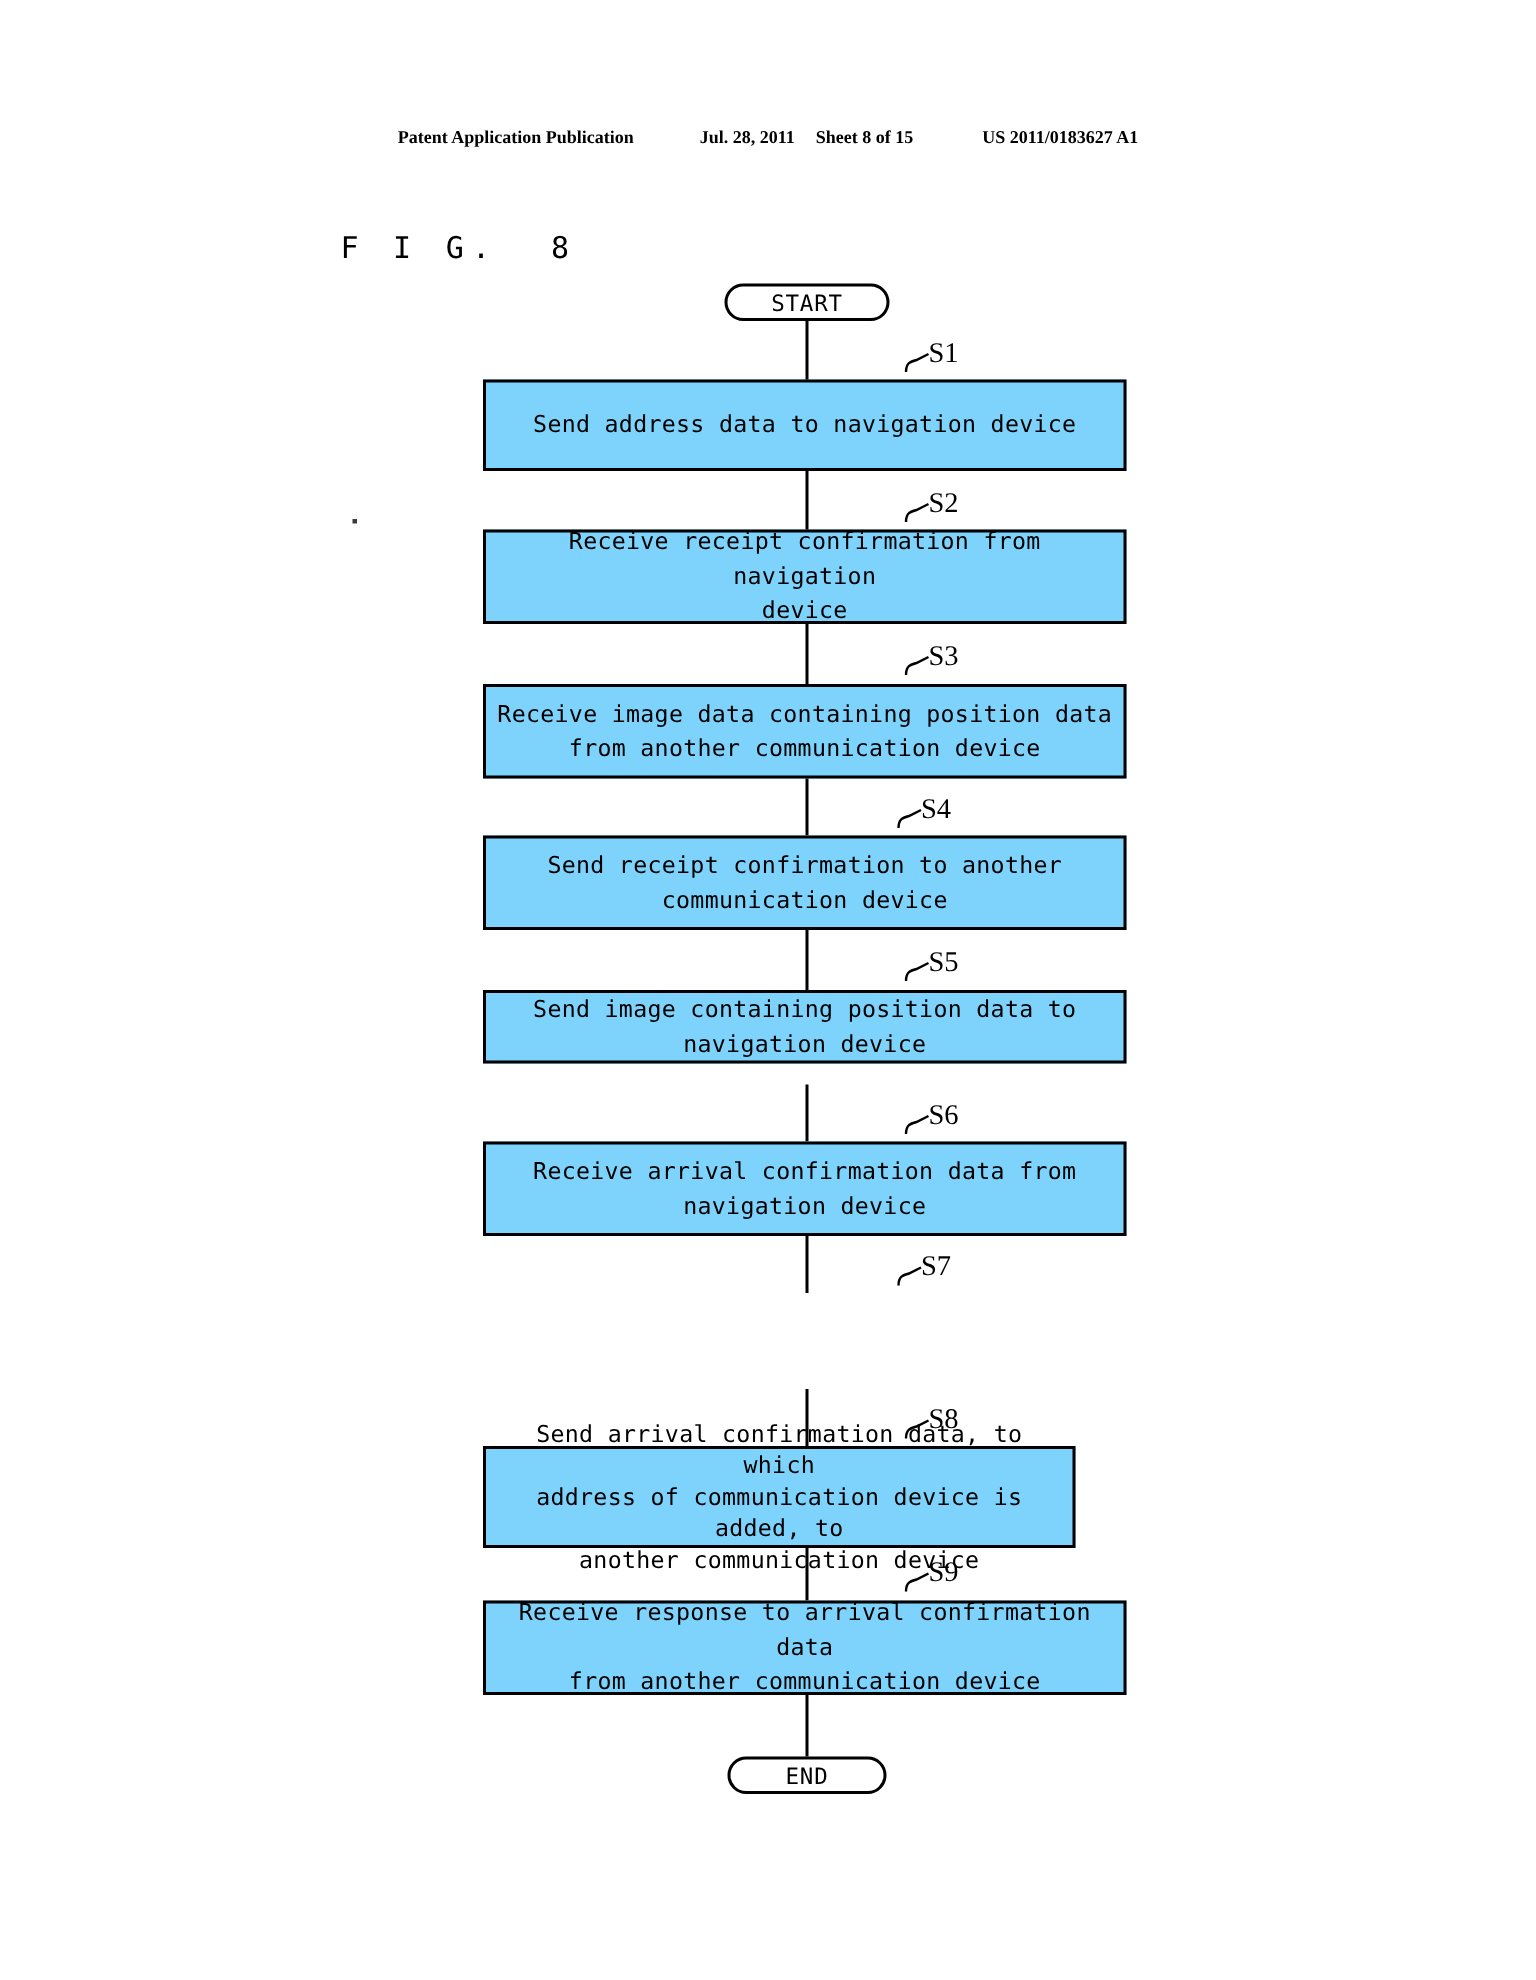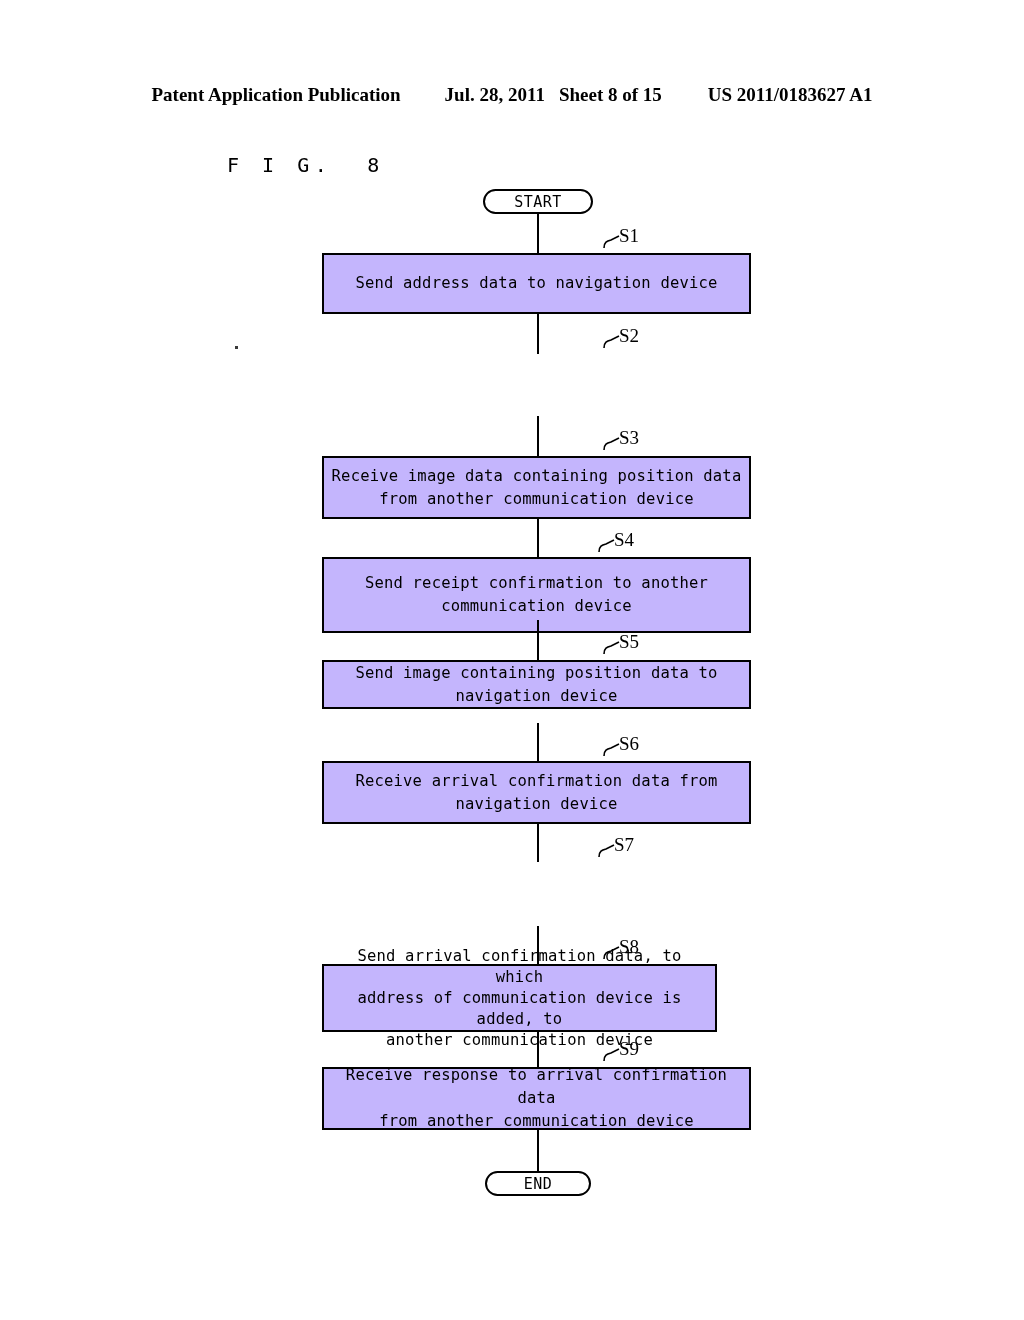--- a/index.html
+++ b/index.html
@@ -20,21 +20,21 @@
   .page-header {
     position: absolute;
     top: 84px;
     left: 0;
     width: 1024px;
     display: flex;
     justify-content: center;
     align-items: baseline;
     font-family: "Liberation Serif", "DejaVu Serif", serif;
     font-weight: bold;
-    font-size: 19px;
+    font-size: 12px;
     letter-spacing: 0px;
     white-space: nowrap;
   }
   .page-header .h-pub   { margin-right: 44px; }
   .page-header .h-date  { margin-right: 14px; }
   .page-header .h-sheet { margin-right: 46px; }
   .page-header .h-num   { margin-right: 0; }
 
   
   .fig-label {
@@ -69,21 +69,21 @@
     font-size: 15px;
     letter-spacing: 0.5px;
     background: #fff;
   }
 
   
   .proc {
     position: absolute;
     box-sizing: border-box;
     border: 2px solid #000;
-    background: #c4b5fd;
+    background: #7dd3fc;
     display: flex;
     align-items: center;
     justify-content: center;
     text-align: center;
     font-family: "DejaVu Sans Mono", "Liberation Mono", monospace;
     font-size: 15.5px;
     line-height: 23px;
     letter-spacing: 0.2px;
     padding: 0 6px;
     white-space: pre-line;
@@ -150,41 +150,43 @@
   <div class="proc" style="left:322px; top:253px; width:429px; height:61px;">Send address data to navigation device</div>
 
   <div class="conn" style="left:537px; top:314px; height:40px;"></div>
 
   <div class="step-hook" style="left:602px; top:333px;">
     <svg width="18" height="16" viewBox="0 0 18 16">
         <path d="M2 15 C2 9, 5 8, 9 7 L17 3" stroke="#000" stroke-width="1.6" fill="none"></path>
       </svg>
   </div>
   <div class="step-tag" style="left:619px; top:326px;">S2</div>
+  <div class="proc" style="left:322px; top:353px; width:429px; height:63px;">Receive receipt confirmation from navigation
+device</div>
 
   <div class="conn" style="left:537px; top:416px; height:40px;"></div>
 
   <div class="step-hook" style="left:602px; top:435px;">
     <svg width="18" height="16" viewBox="0 0 18 16">
         <path d="M2 15 C2 9, 5 8, 9 7 L17 3" stroke="#000" stroke-width="1.6" fill="none"></path>
       </svg>
   </div>
   <div class="step-tag" style="left:619px; top:428px;">S3</div>
   <div class="proc" style="left:322px; top:456px; width:429px; height:63px;">Receive image data containing position data
 from another communication device</div>
 
   <div class="conn" style="left:537px; top:519px; height:38px;"></div>
 
   <div class="step-hook" style="left:597px; top:537px;">
     <svg width="18" height="16" viewBox="0 0 18 16">
         <path d="M2 15 C2 9, 5 8, 9 7 L17 3" stroke="#000" stroke-width="1.6" fill="none"></path>
       </svg>
   </div>
   <div class="step-tag" style="left:614px; top:530px;">S4</div>
-  <div class="proc" style="left:322px; top:557px; width:429px; height:76px;">Send receipt confirmation to another
+  <div class="proc" style="left:322px; top:557px; width:429px; height:63px;">Send receipt confirmation to another
 communication device</div>
 
   <div class="conn" style="left:537px; top:620px; height:40px;"></div>
 
   <div class="step-hook" style="left:602px; top:639px;">
     <svg width="18" height="16" viewBox="0 0 18 16">
         <path d="M2 15 C2 9, 5 8, 9 7 L17 3" stroke="#000" stroke-width="1.6" fill="none"></path>
       </svg>
   </div>
   <div class="step-tag" style="left:619px; top:632px;">S5</div>

